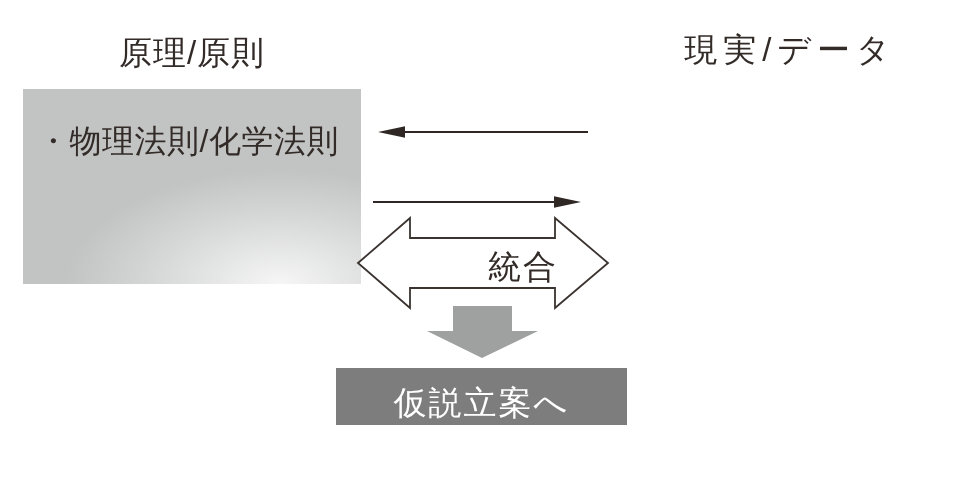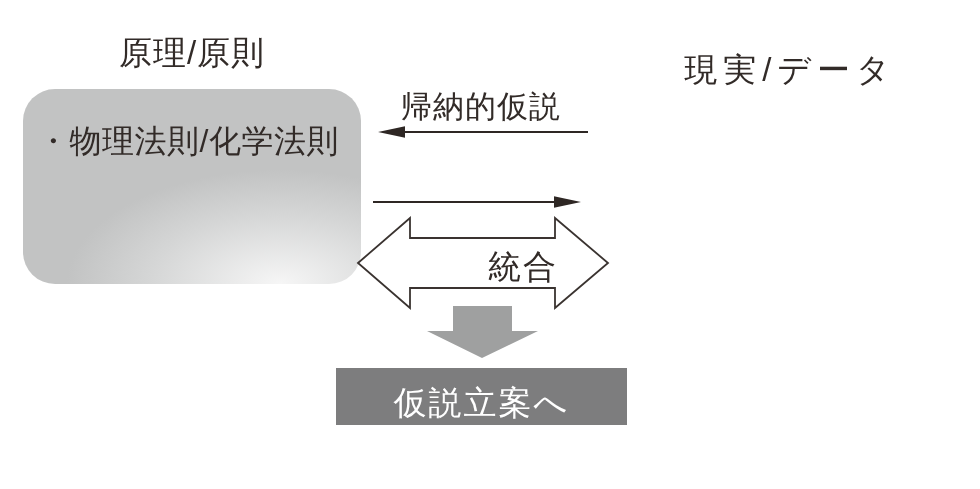--- a/index.html
+++ b/index.html
@@ -15,21 +15,20 @@
   .abs { position: absolute; }
   .panel-title {
     font-size: 33px;
     text-align: center;
     white-space: nowrap;
     letter-spacing: 1px;
   }
   .panel-title.right { letter-spacing: 6px; }
   .panel {
     position: absolute;
-    border-radius: 32px;
   }
   .panel.left-panel {
     left: 23px; top: 89px; width: 338px; height: 195px;
     background: radial-gradient(ellipse 70% 65% at 76% 100%, #f6f6f6 0%, #d5d6d6 55%, #c2c3c3 90%);
   }
   .panel.right-panel {
     left: 601px; top: 89px; width: 357px; height: 195px;
     background: radial-gradient(ellipse 62% 78% at 50% 6%, #f8f8f8 0%, #d8d9d9 55%, #c1c2c2 92%);
   }
   .panel-body-left {
@@ -54,28 +53,27 @@
     text-align: center; line-height: 69px; white-space: nowrap;
   }
   svg { display: block; }
 </style>
 </head>
 <body>
 
 <div class="canvas">
 
   <div class="abs panel-title" style="left:23px; top:31px; width:338px;">原理/原則</div>
-  <div class="abs panel-title right" style="left:620px; top:48px; width:340px;">現実/データ</div>
+  <div class="abs panel-title right" style="left:620px; top:28px; width:340px;">現実/データ</div>
 
   <div class="panel left-panel">
     <div class="panel-body-left">・物理法則/化学法則</div>
   </div>
 
 
-  <div class="mid-label" style="left:371px; top:86px;">帰納的仮説</div>
   <svg class="abs" style="left:374px; top:125px;" width="216" height="14" viewBox="0 0 216 14">
     <line x1="30" y1="7" x2="214" y2="7" stroke="#2e2724" stroke-width="1.8"></line>
     <polygon points="4,7 31,1.2 31,12.8" fill="#2e2724"></polygon>
   </svg>
 
   <svg class="abs" style="left:372px; top:195px;" width="212" height="14" viewBox="0 0 212 14">
     <line x1="1" y1="7" x2="183" y2="7" stroke="#2e2724" stroke-width="1.8"></line>
     <polygon points="209,7 182,1.2 182,12.8" fill="#2e2724"></polygon>
   </svg>
 

